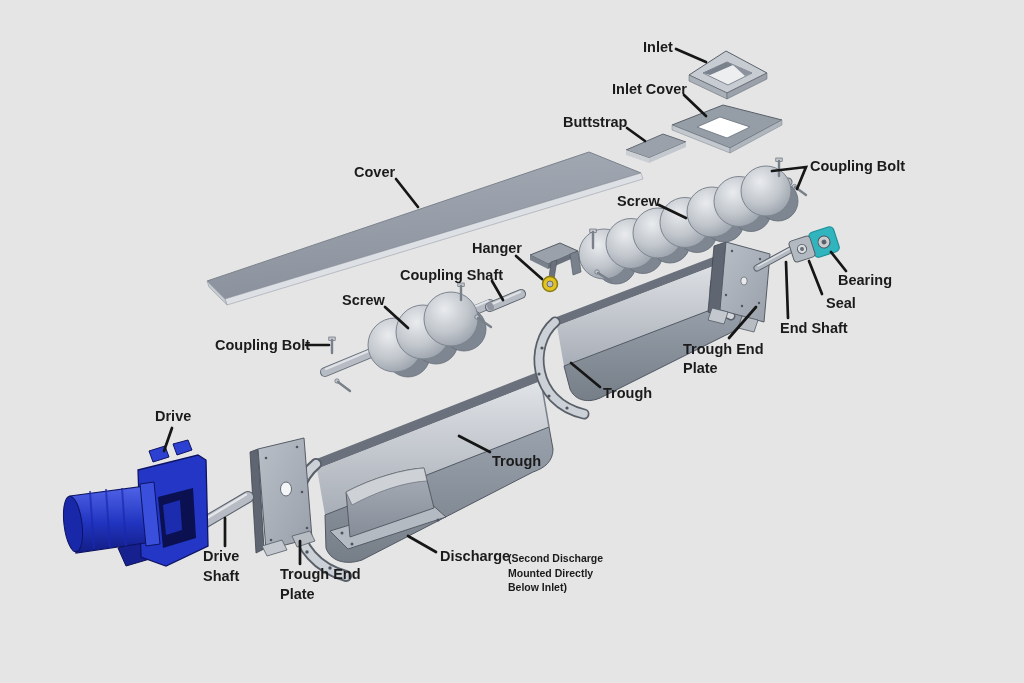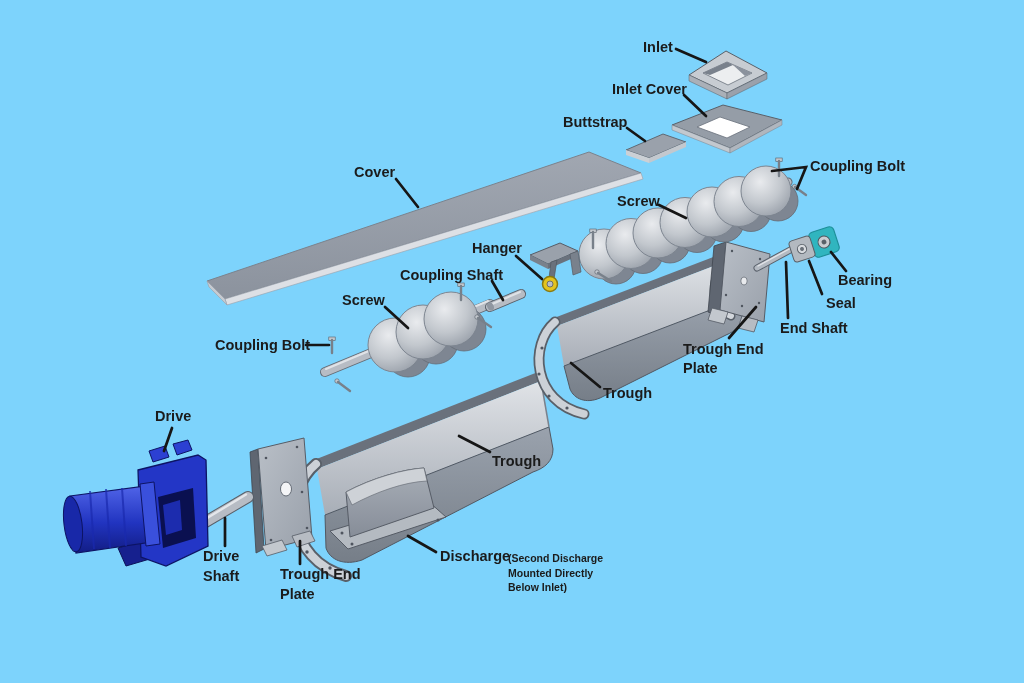--- a/index.html
+++ b/index.html
@@ -1,16 +1,16 @@
 <!DOCTYPE html>
 <html><head>
 <meta charset="utf-8">
 <style>
   html,body{margin:0;padding:0;background:#ffffff;}
-  .stage{position:relative;width:1024px;height:683px;background:#7dd3fc;overflow:hidden;
+  .stage{position:relative;width:1024px;height:683px;background:#e5e5e5;overflow:hidden;
          font-family:"Liberation Sans",sans-serif;}
   svg{display:block;}
   .lbl{font:700 14.5px "Liberation Sans",sans-serif;fill:#1b1b1b;}
   .note{font:700 10.5px "Liberation Sans",sans-serif;fill:#1b1b1b;}
   .ldr{stroke:#161616;stroke-width:2.7;stroke-linecap:round;fill:none;}
   .bolt-shaft{stroke:#78808a;stroke-width:2.4;stroke-linecap:round;}
   .bolt-head{fill:#c3c8ce;stroke:#565c66;stroke-width:0.6;}
   .dot{fill:#4f555f;}
 </style>
 </head>

